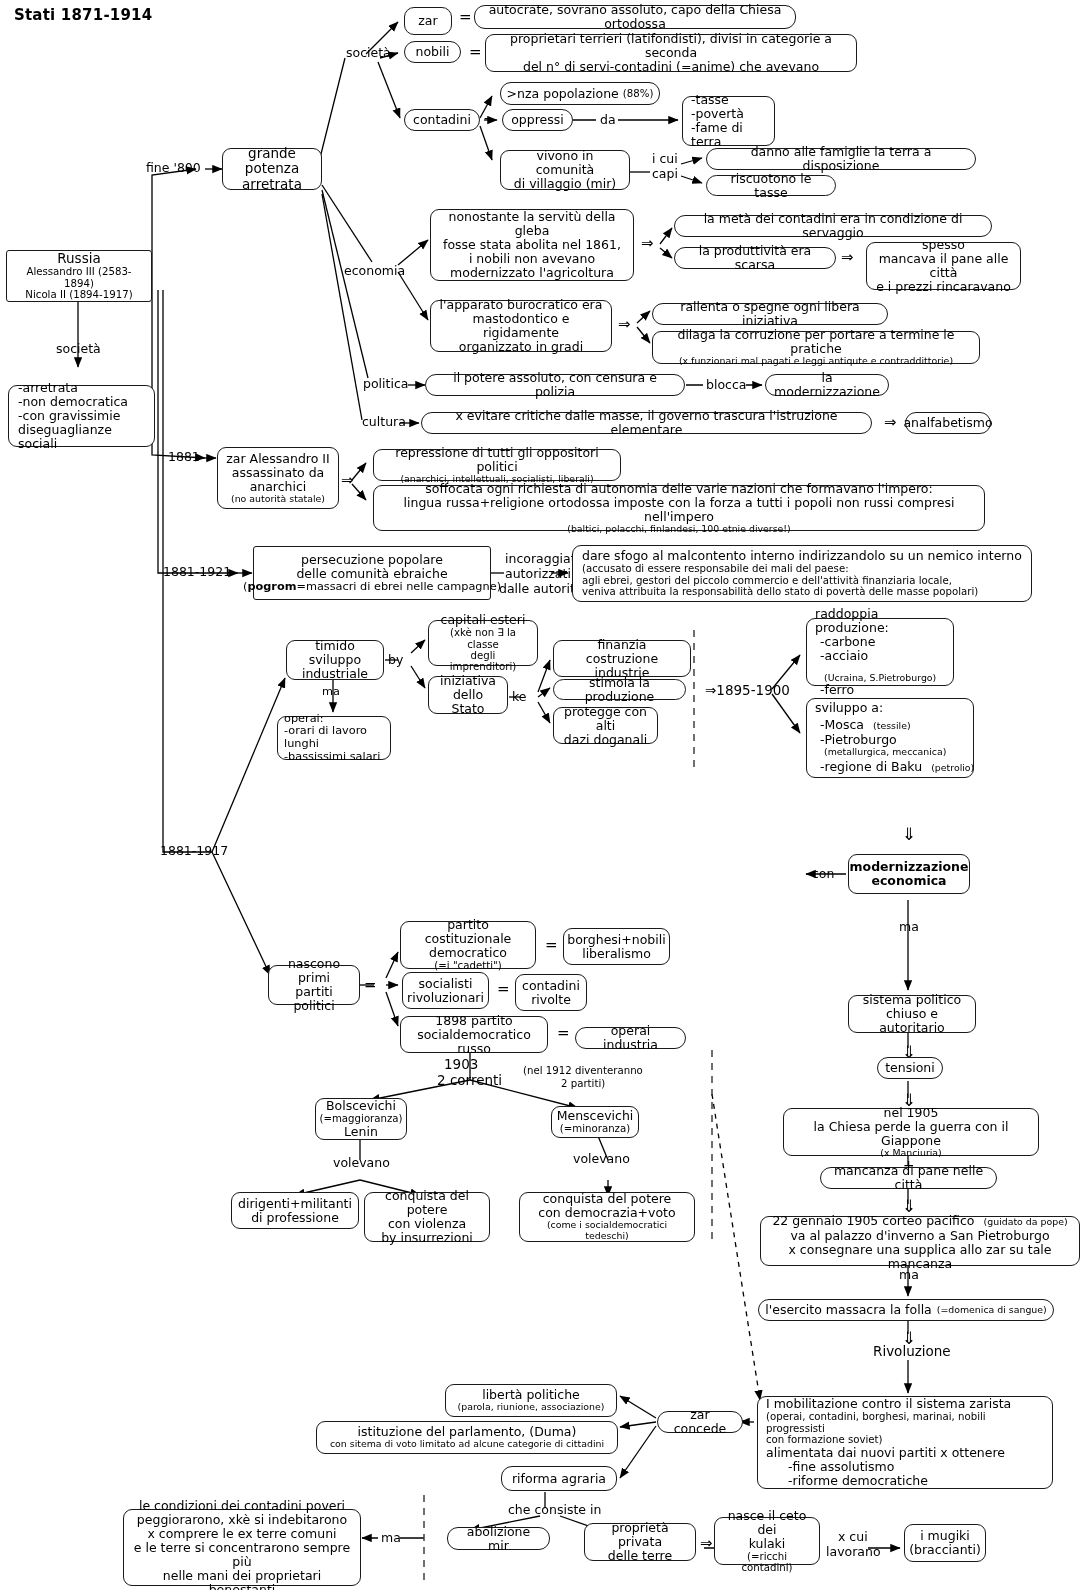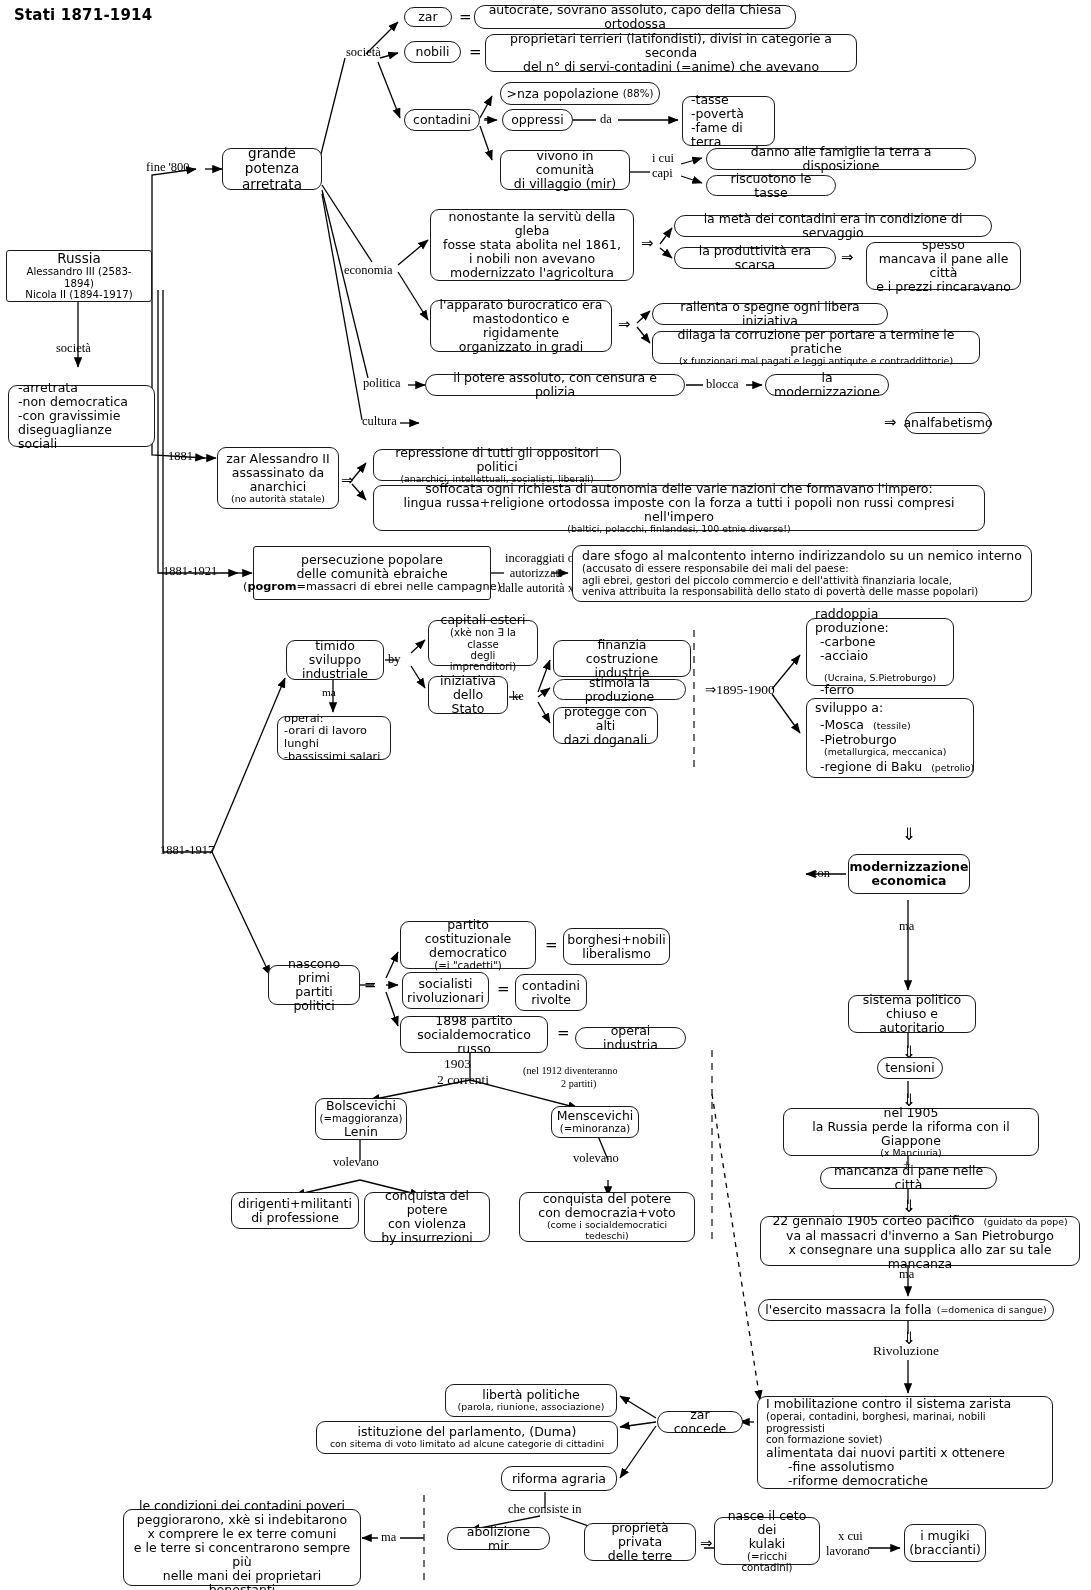--- a/index.html
+++ b/index.html
@@ -5,21 +5,21 @@
   html,body{margin:0;padding:0;background:#fff;}
   body{width:1091px;height:1590px;position:relative;
        font-family:"DejaVu Sans","Liberation Sans",sans-serif;color:#000;}
   #canvas{position:relative;width:1091px;height:1590px;overflow:hidden;}
   svg.edges{position:absolute;left:0;top:0;width:1091px;height:1590px;pointer-events:none;}
   .node{position:absolute;box-sizing:border-box;border:1.3px solid #1a1a1a;
         border-radius:9px;background:#fff;text-align:center;
         display:flex;flex-direction:column;justify-content:center;align-items:center;
         padding:2px 7px;line-height:1.12;}
   .node.sq{border-radius:3px;}
-  .lbl{position:absolute;background:transparent;white-space:nowrap;line-height:1.1;font-family:Liberation Serif, serif;}
+  .lbl{position:absolute;background:transparent;white-space:nowrap;line-height:1.1;}
   .t13{font-size:13.5px;}
   .t12{font-size:12.5px;}
   .t11{font-size:11.3px;}
   .t10{font-size:10.2px;}
   .t9{font-size:9.4px;}
   .bold{font-weight:bold;}
   .ttl{position:absolute;font-size:15px;font-weight:bold;letter-spacing:.2px;}
   .left{text-align:left;align-items:flex-start;}
   .sym{position:absolute;font-size:15px;line-height:1;}
   .sym-big{position:absolute;font-size:17px;line-height:1;}
@@ -179,21 +179,21 @@
 
   <div class="node" style="left:222px;top:148px;width:100px;height:42px;">
     <div class="t13">grande potenza</div>
     <div class="t13">arretrata</div>
   </div>
   <div class="lbl t12" style="left:346px;top:46px;">società</div>
   <div class="lbl t12" style="left:344px;top:264px;">economia</div>
   <div class="lbl t12" style="left:363px;top:377px;">politica</div>
   <div class="lbl t12" style="left:362px;top:415px;">cultura</div>
 
-  <div class="node" style="left:404px;top:7px;width:48px;height:20px;border-radius:10px;">
+  <div class="node" style="left:404px;top:7px;width:48px;height:28px;border-radius:10px;">
     <div class="t12">zar</div>
   </div>
   <div class="sym" style="left:459px;top:10px;">=</div>
   <div class="node" style="left:474px;top:5px;width:322px;height:24px;border-radius:11px;">
     <div class="t12">autocrate, sovrano assoluto, capo della Chiesa ortodossa</div>
   </div>
 
   <div class="node" style="left:404px;top:41px;width:57px;height:22px;border-radius:11px;">
     <div class="t12">nobili</div>
   </div>
@@ -270,20 +270,23 @@
   </div>
 
   <div class="node" style="left:425px;top:374px;width:260px;height:22px;border-radius:11px;">
     <div class="t12">il potere assoluto, con censura e polizia</div>
   </div>
   <div class="lbl t12" style="left:706px;top:378px;">blocca</div>
   <div class="node" style="left:765px;top:374px;width:124px;height:22px;border-radius:11px;">
     <div class="t12">la modernizzazione</div>
   </div>
 
+  <div class="node" style="left:421px;top:412px;width:451px;height:22px;border-radius:11px;">
+    <div class="t12">x evitare critiche dalle masse, il governo trascura l'istruzione elementare</div>
+  </div>
   <div class="sym" style="left:884px;top:415px;">⇒</div>
   <div class="node" style="left:905px;top:412px;width:86px;height:22px;border-radius:11px;">
     <div class="t12">analfabetismo</div>
   </div>
 
   <div class="node" style="left:217px;top:447px;width:122px;height:62px;">
     <div class="t12">zar Alessandro II</div>
     <div class="t12">assassinato da</div>
     <div class="t12">anarchici</div>
     <div class="t9">(no autorità statale)</div>
@@ -386,35 +389,35 @@
     <div class="t12">chiuso e autoritario</div>
   </div>
   <div class="sym-big" style="left:902px;top:1044px;">⇓</div>
   <div class="node" style="left:877px;top:1057px;width:66px;height:22px;border-radius:11px;">
     <div class="t12">tensioni</div>
   </div>
   <div class="sym-big" style="left:902px;top:1092px;">⇓</div>
 
   <div class="node" style="left:783px;top:1108px;width:256px;height:48px;">
     <div class="t12">nel 1905</div>
-    <div class="t12">la Russia perde la riforma con il Giappone</div>
+    <div class="t12">la Chiesa perde la guerra con il Giappone</div>
     <div class="t9">(x Manciuria)</div>
   </div>
   <div class="lbl t13" style="left:903px;top:1158px;">+</div>
   <div class="node" style="left:820px;top:1167px;width:177px;height:22px;border-radius:11px;">
     <div class="t12">mancanza di pane nelle città</div>
   </div>
   <div class="sym-big" style="left:902px;top:1198px;">⇓</div>
 
   <div class="node" style="left:760px;top:1216px;width:320px;height:50px;">
     <div class="row">
       <span class="t12">22 gennaio 1905 corteo pacifico</span>
       <span class="t9" style="margin-left:4px;">(guidato da pope)</span>
     </div>
-    <div class="t12">va al massacri d'inverno a San Pietroburgo</div>
+    <div class="t12">va al palazzo d'inverno a San Pietroburgo</div>
     <div class="t12">x consegnare una supplica allo zar su tale mancanza</div>
   </div>
   <div class="lbl t12" style="left:899px;top:1268px;">ma</div>
   <div class="node row" style="left:758px;top:1299px;width:296px;height:22px;border-radius:11px;flex-direction:row;">
     <span class="t12">l'esercito massacra la folla</span>
     <span class="t9" style="margin-left:5px;">(=domenica di sangue)</span>
   </div>
   <div class="sym-big" style="left:902px;top:1330px;">⇓</div>
   <div class="lbl t13" style="left:873px;top:1344px;">Rivoluzione</div>
 

